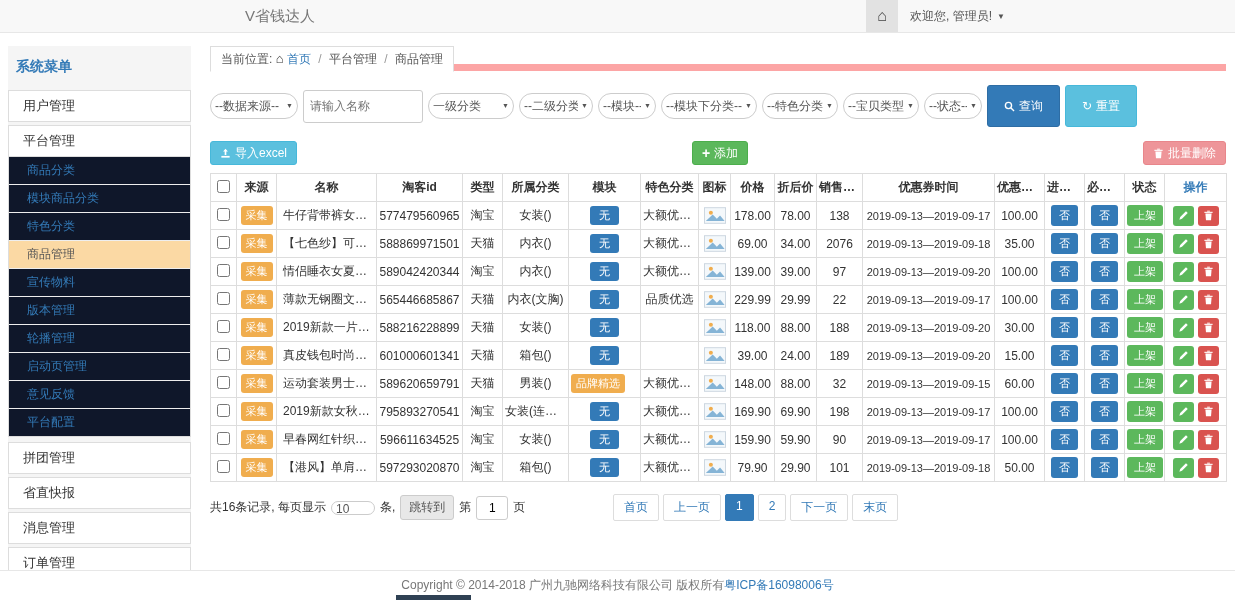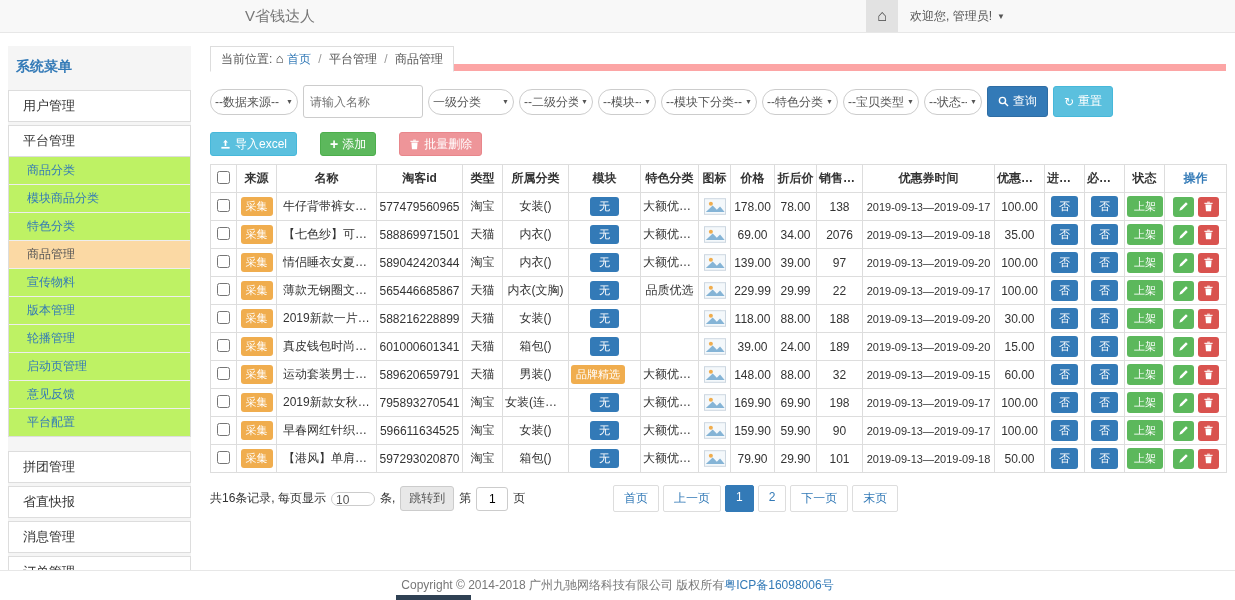--- a/index.html
+++ b/index.html
@@ -11,21 +11,21 @@
   .brand{position:absolute;left:245px;top:0;line-height:32px;font-size:15px;color:#777}
   .top-right{position:absolute;left:866px;top:0;height:32px;display:flex;align-items:stretch}
   .home-btn{width:32px;background:#e2e2e2;display:flex;align-items:center;justify-content:center;color:#444;font-size:16px;cursor:pointer}
   .welcome{display:flex;align-items:center;gap:5px;padding:0 12px;color:#555;cursor:pointer}
   .caret{font-size:8px;color:#555}
 
   
   .sidebar{position:absolute;top:46px;left:8px;width:183px;height:524px;background:#f5f5f5;overflow:hidden}
   .sidebar-header{color:#337ab7;font-size:14px;font-weight:bold;padding:12px 8px 14px}
   .menu-item{background:#fff;border:1px solid #ddd;padding:6px 14px;font-size:13px;color:#333;margin-bottom:3px;cursor:pointer}
-  .submenu{background:#bef264;border:1px solid #ddd;border-top:none;margin-top:-3px;margin-bottom:14px}
+  .submenu{background:#0f172a;border:1px solid #ddd;border-top:none;margin-top:-3px;margin-bottom:5px}
   .submenu-item{padding:5px 18px;font-size:12px;color:#337ab7;border-bottom:1px solid #eee;cursor:pointer}
   .submenu-item:last-child{border-bottom:none}
   .submenu-item.active{background:#fbd9a4;color:#555}
 
   
   .main{position:absolute;left:210px;top:46px;width:1016px}
   .crumb-bar{border-bottom:7px solid #fca5a5;font-size:12px;color:#555;height:25px}
   .crumb-box{display:inline-block;position:relative;top:0;border:1px solid #ddd;border-bottom:1px solid #fff;background:#fff;padding:4px 10px;height:26px}
   .crumb-home{color:#337ab7;cursor:pointer}
   .home-glyph{color:#333;font-size:13px}
@@ -33,29 +33,29 @@
   .crumb-item{color:#555;cursor:pointer}
 
   
   .filters{display:flex;align-items:center;gap:5px;margin:14px 0 10px;white-space:nowrap}
   .sel-wrap{position:relative;display:inline-block;height:26px}
   select{height:26px;border:1px solid #ccc;border-radius:13px;font-size:12px;color:#555;background:#fff;padding:0 14px 0 4px;appearance:none;-webkit-appearance:none;-moz-appearance:none}
   .sel-caret{position:absolute;right:5px;top:9px;font-size:7px;color:#555;pointer-events:none}
   .txt{height:33px;border:1px solid #ccc;border-radius:3px;font-size:12px;color:#555;padding:0 6px}
   .name-input{width:120px}
 
-  .btn{display:inline-flex;align-items:center;gap:4px;border:1px solid transparent;border-radius:3px;font-size:12px;color:#fff;height:31px;padding:0 10px;cursor:pointer;font-family:inherit}
+  .btn{display:inline-flex;align-items:center;gap:4px;border:1px solid transparent;border-radius:3px;font-size:12px;color:#fff;height:42px;padding:0 16px;cursor:pointer;font-family:inherit}
   .btn-primary{background:#337ab7;border-color:#2e6da4}
   .btn-info{background:#5bc0de;border-color:#46b8da}
   .btn-success{background:#5cb85c;border-color:#4cae4c}
   .btn-pink{background:#ee9599;border-color:#e8868b}
   .ico-refresh{font-size:12px;line-height:1}
   .plus{font-size:14px;font-weight:bold;line-height:1}
 
-  .actions{display:flex;justify-content:flex-start;gap:23px;margin:14px 0 8px}
+  .actions{display:flex;justify-content:space-between;gap:6px;margin:14px 0 8px}
   .actions .btn{height:24px;padding:0 9px}
 
   
   table{width:100%;border-collapse:collapse;table-layout:fixed;margin-bottom:10px}
   th,td{border:1px solid #ddd;font-size:12px;text-align:center;padding:3px 2px;height:28px;overflow:hidden;white-space:nowrap;text-overflow:ellipsis;vertical-align:middle}
   th{font-weight:bold;color:#333;background:#fff}
   th.op{color:#337ab7}
   td.name{text-align:left;padding-left:6px}
   td.ctime{font-size:11px}
   .badge-orange{background:#f0ad4e;color:#fff;border-radius:3px;padding:2px 5px;font-size:11px;display:inline-block}

